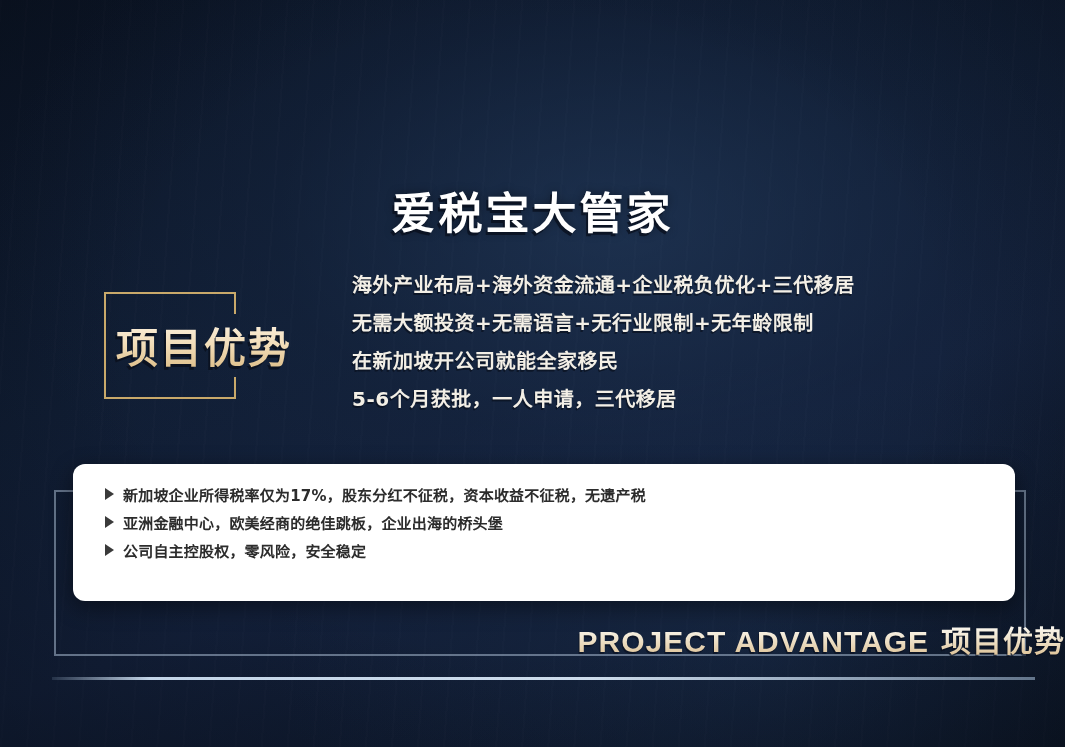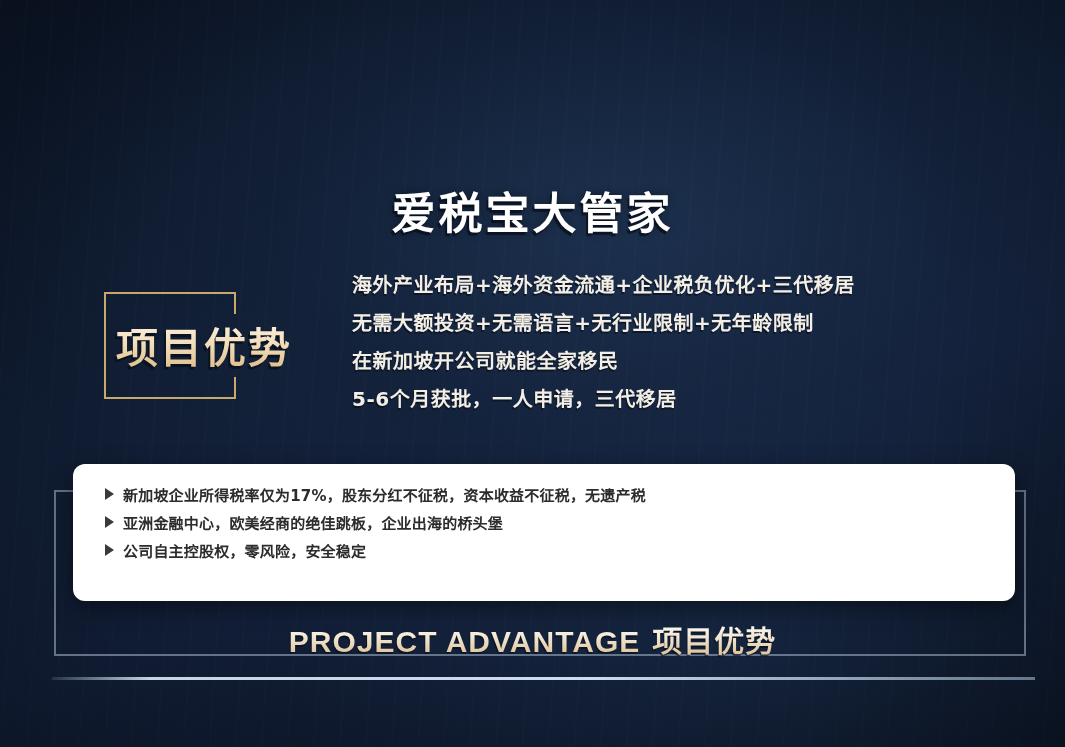--- a/index.html
+++ b/index.html
@@ -153,21 +153,21 @@
     width:0;height:0;
     margin-right:9px;
     border-top:6px solid transparent;
     border-bottom:6px solid transparent;
     border-left:9px solid #3a3a3a;
   }
 
   
   .footer-text{
     position:absolute;left:0;right:0;top:617px;
-    text-align:center;
+    text-align:right;
     font-family:"Liberation Sans","DejaVu Sans",sans-serif;
     font-weight:700;
     font-size:30px;
     letter-spacing:1px;
     white-space:nowrap;
     background:linear-gradient(180deg,#ffffff 8%,#f3ead7 42%,#d8b887 100%);
     -webkit-background-clip:text;background-clip:text;
     -webkit-text-fill-color:transparent;
     filter:drop-shadow(-1px 2px 0 rgba(8,14,26,.6));
     z-index:5;

